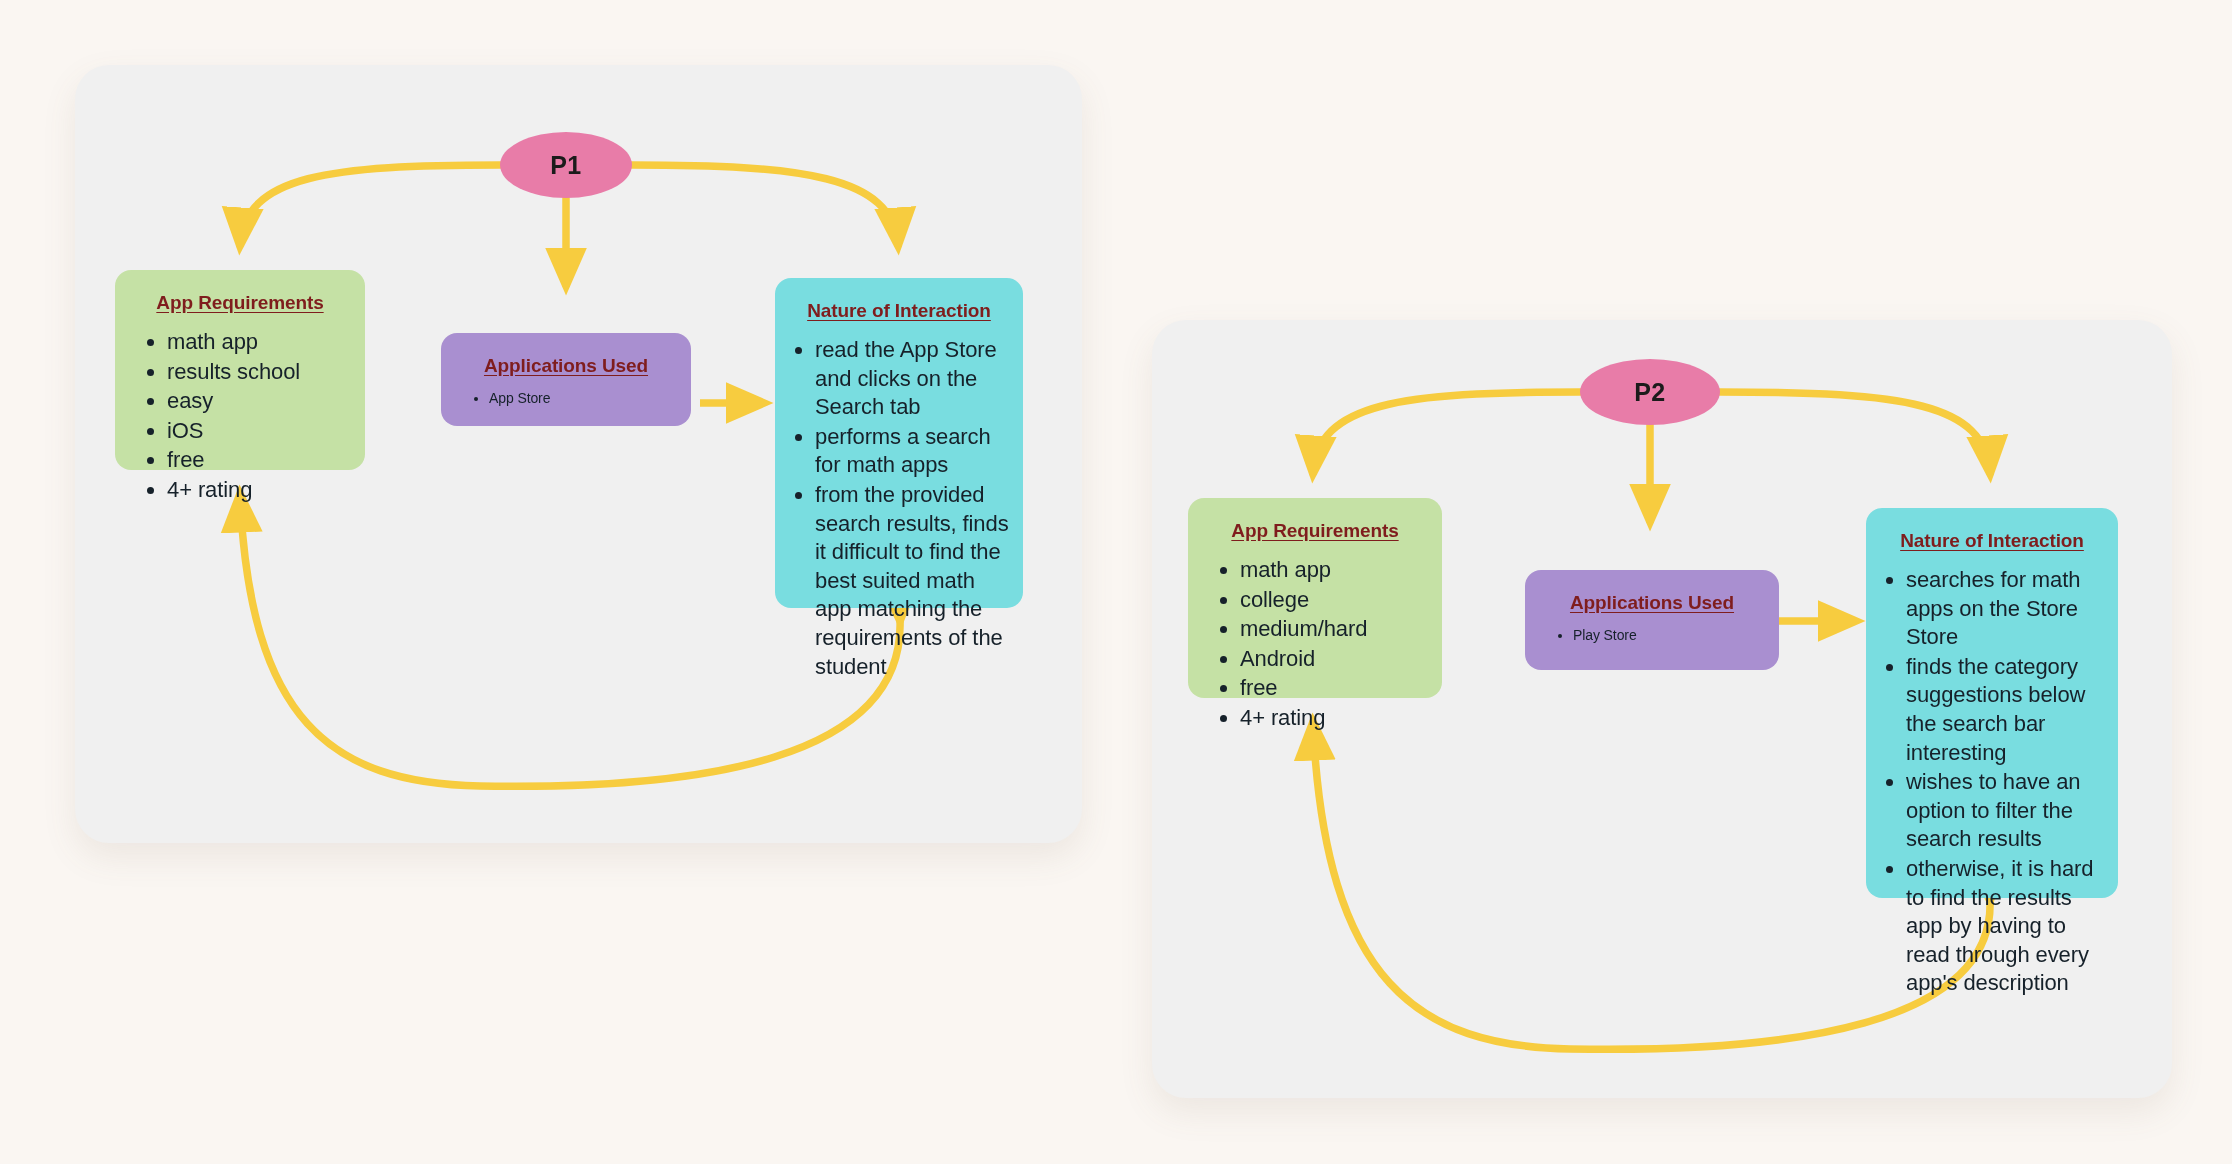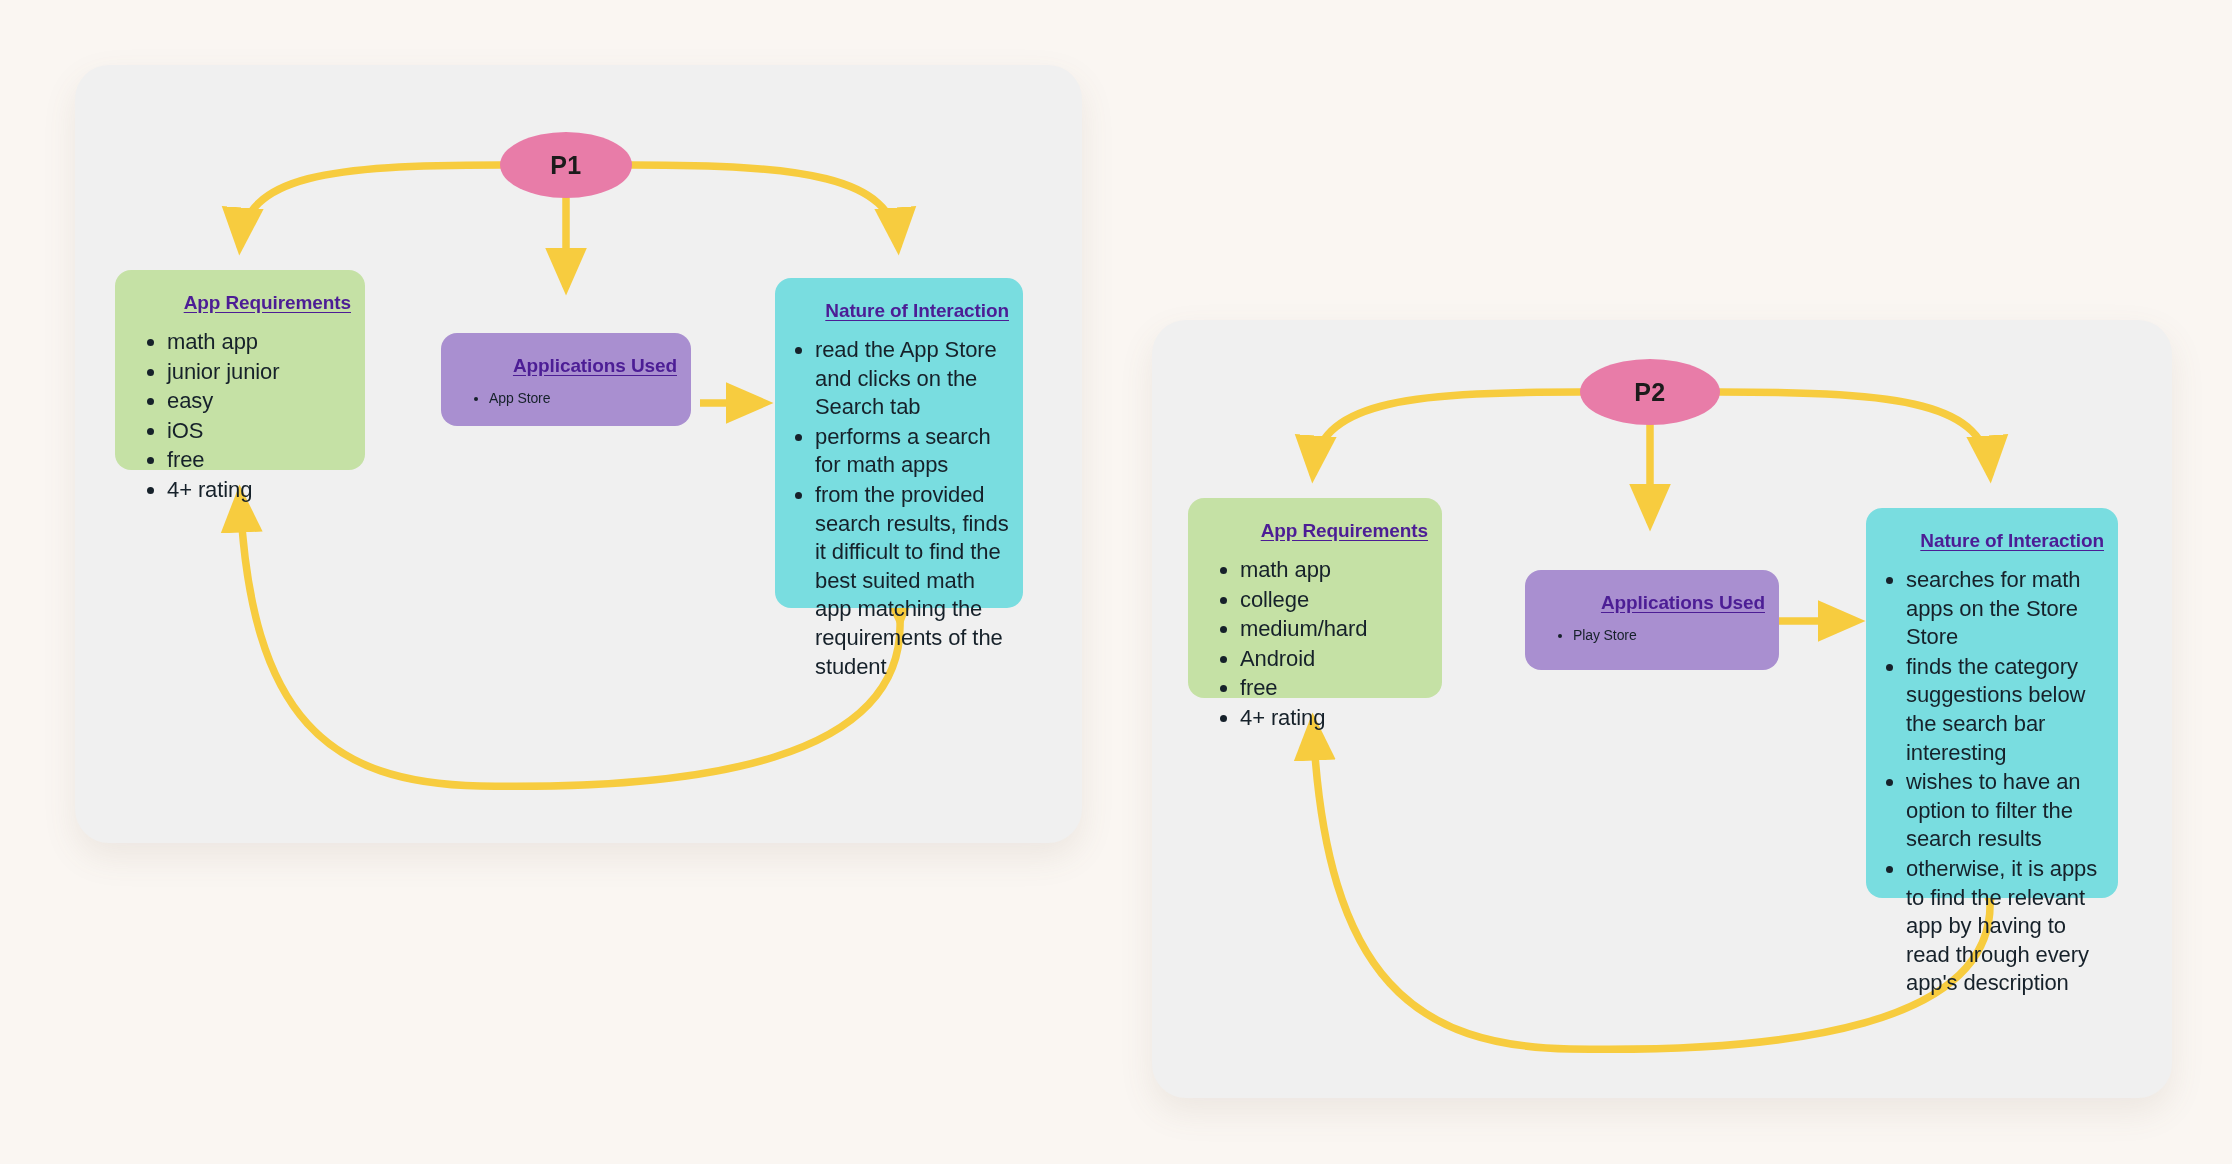--- a/index.html
+++ b/index.html
@@ -38,27 +38,27 @@
   .card{
     border-radius:16px;
     padding:16px 14px 16px 14px;
     color:#16212a;
   }
   .card.green{background:#c5e1a5;}
   .card.purple{background:#a98fd0;}
   .card.cyan{background:#79dde0;}
 
   .card-title{
-    text-align:right;
+    text-align:center;
     font-weight:bold;
     font-size:19px;
     text-decoration:underline;
     text-underline-offset:3px;
     margin:6px 0 14px 0;
-    color:#4c1d95;
+    color:#7f1d1d;
     letter-spacing:-0.1px;
   }
   .card ul{
     margin:0;
     padding-left:30px;
     list-style:disc;
   }
   .card li{
     font-size:22px;
     line-height:1.30;
@@ -112,21 +112,21 @@
   </svg>
 
   <div class="node ellipse" style="left:500px;top:132px;width:132px;height:66px;">
     <span>P1</span>
   </div>
 
   <div class="node card green" style="left:115px;top:270px;width:250px;height:200px;">
     <div class="card-title">App Requirements</div>
     <ul>
       <li>math app</li>
-      <li>junior junior</li>
+      <li>results school</li>
       <li>easy</li>
       <li>iOS</li>
       <li>free</li>
       <li>4+ rating</li>
     </ul>
   </div>
 
   <div class="node card purple" style="left:441px;top:333px;width:250px;height:93px;">
     <div class="card-title">Applications Used</div>
     <ul>
@@ -165,17 +165,17 @@
       <li>Play Store</li>
     </ul>
   </div>
 
   <div class="node card cyan" style="left:1866px;top:508px;width:252px;height:390px;">
     <div class="card-title">Nature of Interaction</div>
     <ul>
       <li>searches for math apps on the Store Store</li>
       <li>finds the category suggestions below the search bar interesting</li>
       <li>wishes to have an option to filter the search results</li>
-      <li>otherwise, it is apps to find the relevant app by having to read through every app's description</li>
+      <li>otherwise, it is hard to find the results app by having to read through every app's description</li>
     </ul>
   </div>
 
 </div>
 
 </body></html>

